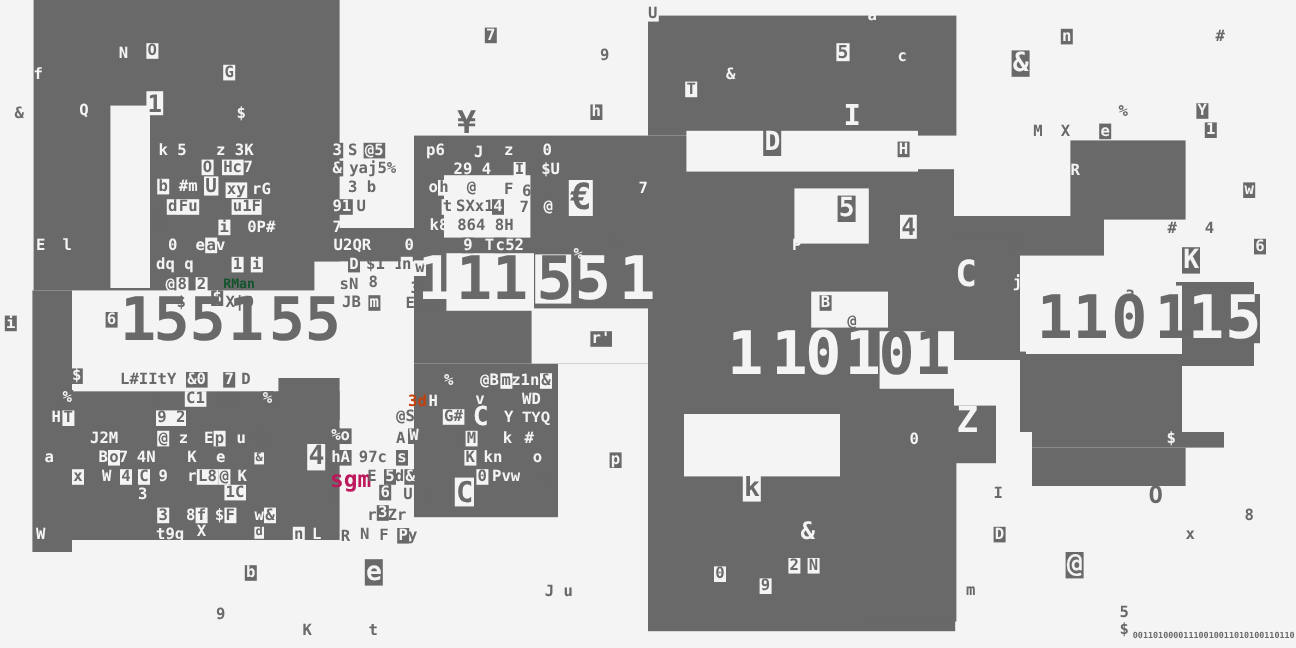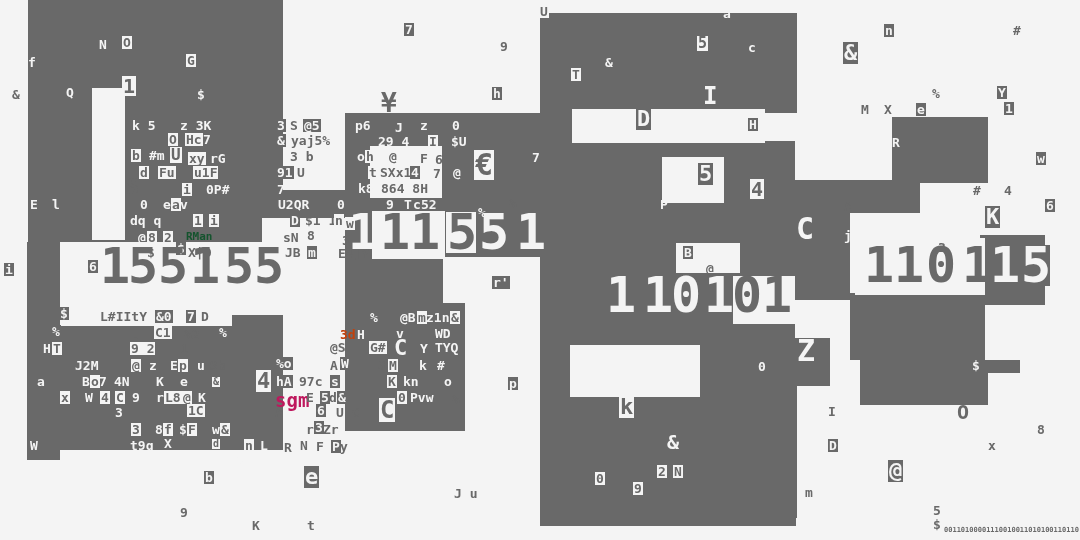--- a/index.html
+++ b/index.html
@@ -69,21 +69,21 @@
       <span class="g" style="left: 180px; top: 119px; font-size: 13px; color: rgb(244, 244, 244);">z 3K</span>
       <span class="g chip" style="left: 168px; top: 133px; font-size: 13px; color: rgb(105, 105, 105); background: rgb(244, 244, 244);">O</span>
       <span class="g chip" style="left: 185px; top: 133px; font-size: 13px; color: rgb(105, 105, 105); background: rgb(244, 244, 244);">Hc</span>
       <span class="g" style="left: 203px; top: 133px; font-size: 13px; color: rgb(244, 244, 244);">7</span>
       <span class="g chip" style="left: 131px; top: 149px; font-size: 13px; color: rgb(105, 105, 105); background: rgb(244, 244, 244);">b</span>
       <span class="g" style="left: 149px; top: 149px; font-size: 13px; color: rgb(244, 244, 244);">#m</span>
       <span class="g chip" style="left: 170px; top: 147px; font-size: 16px; color: rgb(105, 105, 105); background: rgb(244, 244, 244);">U</span>
       <span class="g chip" style="left: 188px; top: 152px; font-size: 13px; color: rgb(105, 105, 105); background: rgb(244, 244, 244);">xy</span>
       <span class="g" style="left: 210px; top: 152px; font-size: 13px; color: rgb(244, 244, 244);">rG</span>
       <span class="g chip" style="left: 139px; top: 166px; font-size: 13px; color: rgb(105, 105, 105); background: rgb(244, 244, 244);">d</span>
-      <span class="g chip" style="left: 158px; top: 166px; font-size: 13px; color: rgb(105, 105, 105); background: rgb(244, 244, 244);">Fu</span>
+      <span class="g chip" style="left: 148px; top: 166px; font-size: 13px; color: rgb(105, 105, 105); background: rgb(244, 244, 244);">Fu</span>
       <span class="g chip" style="left: 193px; top: 166px; font-size: 13px; color: rgb(105, 105, 105); background: rgb(244, 244, 244);">u1F</span>
       <span class="g" style="left: 126px; top: 176px; font-size: 22px; color: rgb(105, 105, 105);">S</span>
       <span class="g chip" style="left: 182px; top: 183px; font-size: 13px; color: rgb(105, 105, 105); background: rgb(244, 244, 244);">i</span>
       <span class="g" style="left: 206px; top: 183px; font-size: 13px; color: rgb(244, 244, 244);">0P#</span>
       <span class="g" style="left: 277px; top: 183px; font-size: 13px; color: rgb(244, 244, 244);">7</span>
       <span class="g" style="left: 30px; top: 198px; font-size: 13px; color: rgb(244, 244, 244);">E</span>
       <span class="g" style="left: 52px; top: 198px; font-size: 13px; color: rgb(244, 244, 244);">l</span>
       <span class="g" style="left: 140px; top: 198px; font-size: 13px; color: rgb(244, 244, 244);">0</span>
       <span class="g" style="left: 163px; top: 198px; font-size: 13px; color: rgb(244, 244, 244);">e</span>
       <span class="g chip" style="left: 171px; top: 198px; font-size: 13px; color: rgb(105, 105, 105); background: rgb(244, 244, 244);">a</span>

